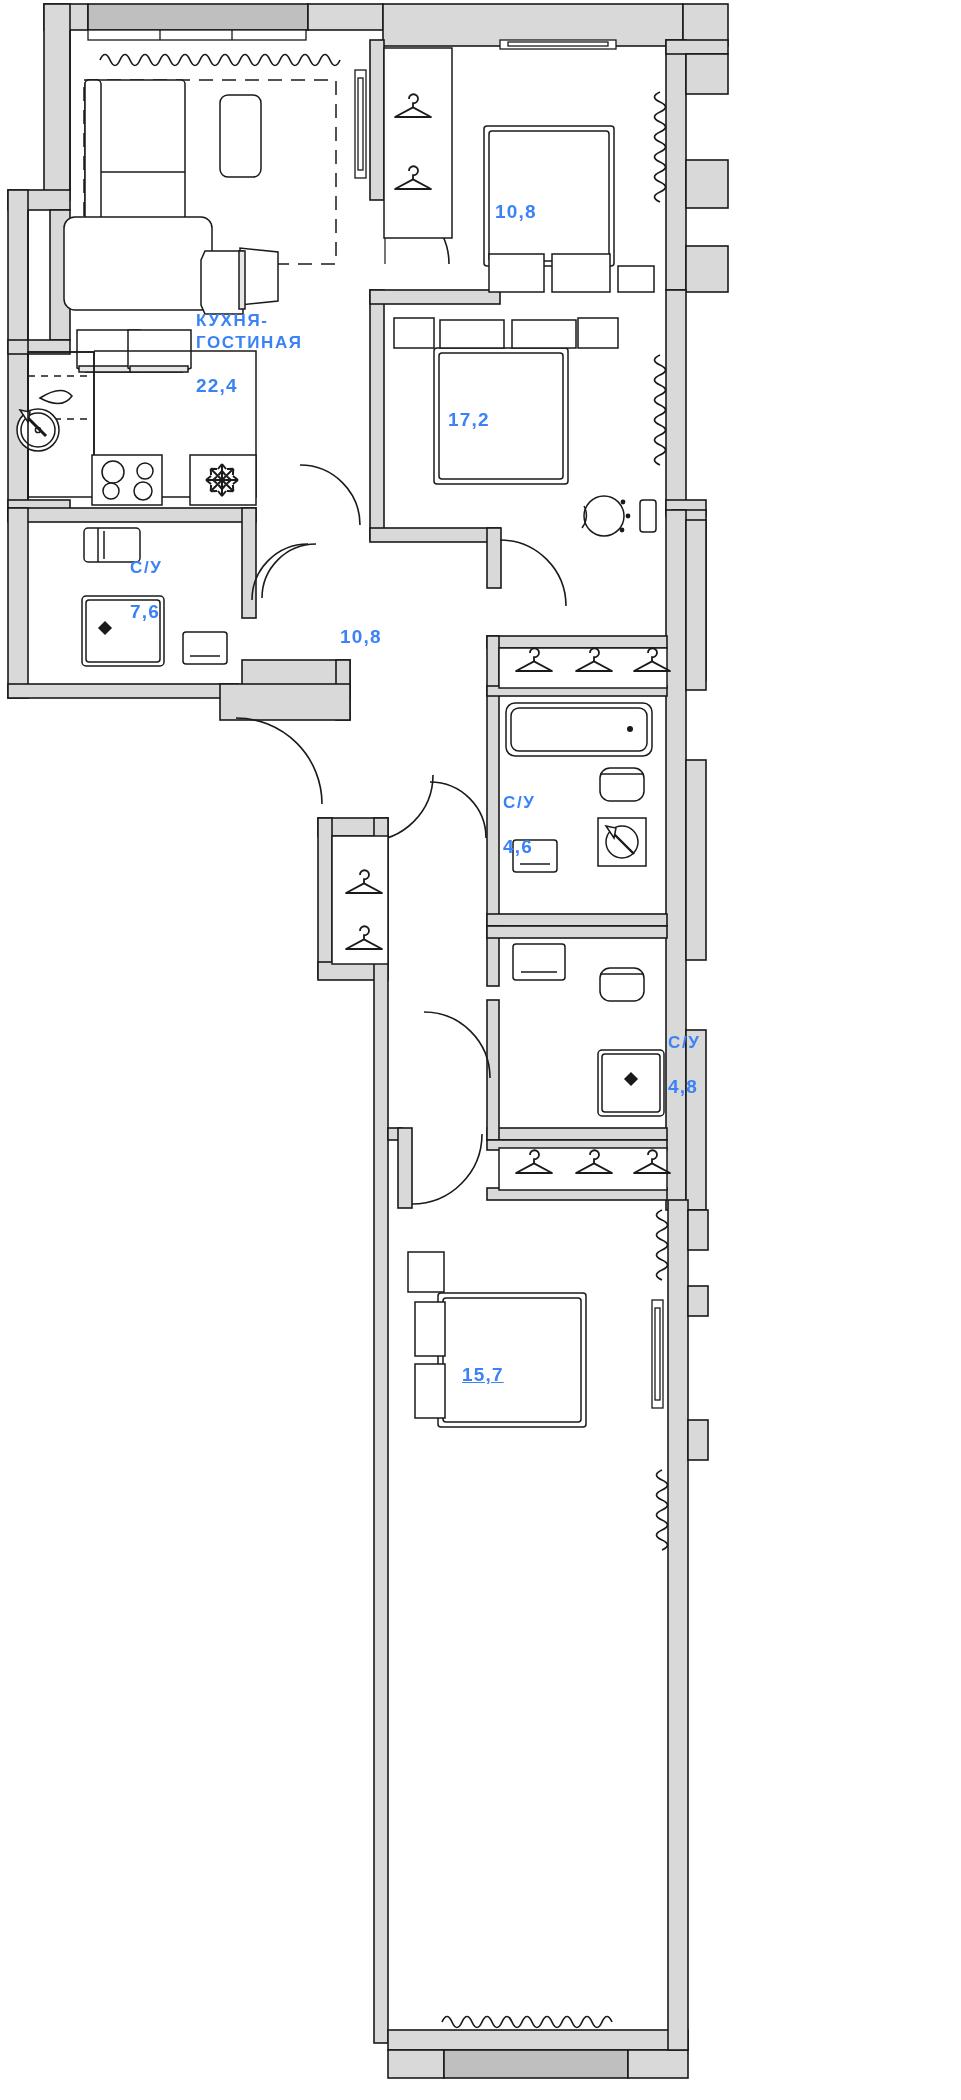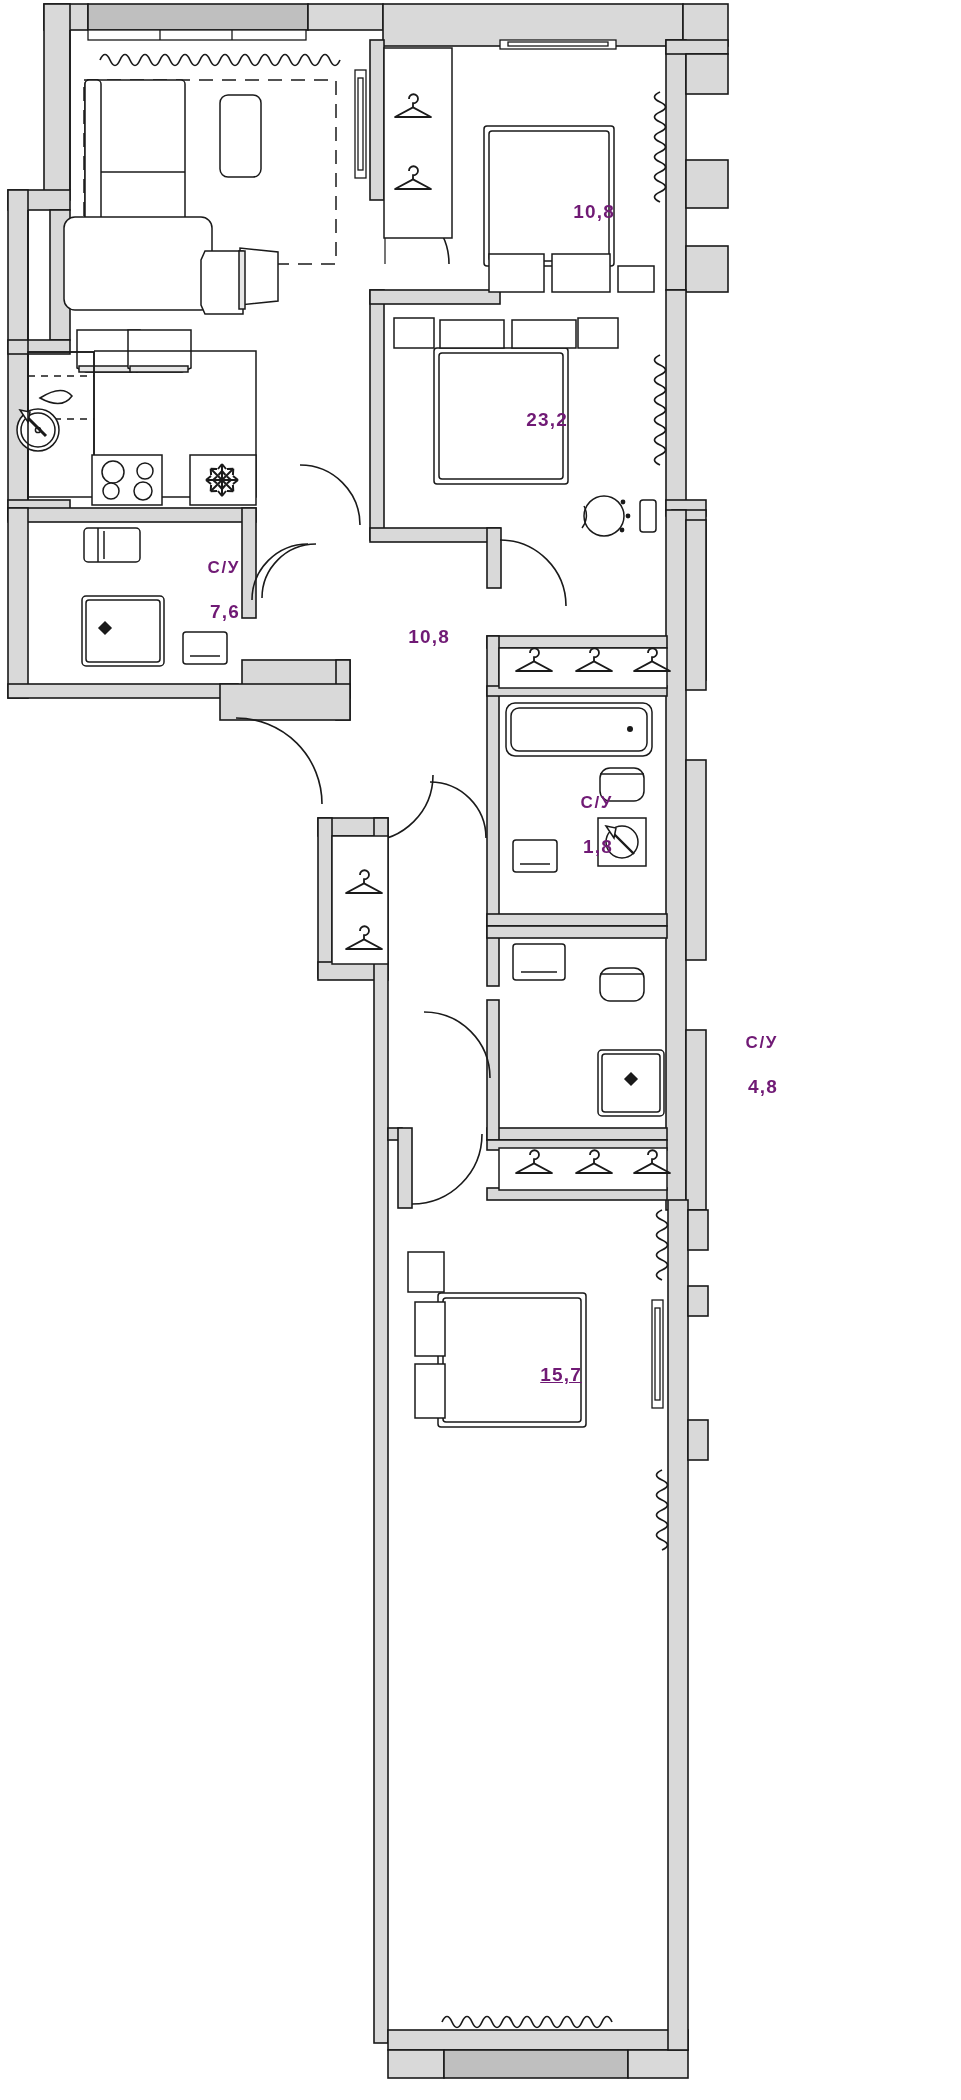--- a/index.html
+++ b/index.html
@@ -1,19 +1,19 @@
 <!DOCTYPE html>
 <html><head>
 <meta charset="utf-8">
 <style>
   html,body{margin:0;padding:0;background:#ffffff;}
   body{font-family:"Liberation Sans", sans-serif;}
   #plan-root{position:relative;width:961px;height:2100px;background:#ffffff;overflow:hidden;}
   #plan-svg{position:absolute;left:0;top:0;width:961px;height:2100px;}
-  .room-label{position:absolute;text-align:right;color:#701a75;font-weight:bold;letter-spacing:1.2px;
+  .room-label{position:absolute;text-align:left;color:#3b82f6;font-weight:bold;letter-spacing:1.2px;
               font-family:"Liberation Sans", sans-serif;line-height:1.28;white-space:pre-line;}
   .lbl-name{font-size:17px;letter-spacing:1.6px;}
   .lbl-area{font-size:19px;letter-spacing:1.2px;}
 </style>
 </head>
 <body>
 
 <div id="plan-root">
 
 <svg id="plan-svg" viewBox="0 0 961 2100">
@@ -285,41 +285,46 @@
     <rect x="415" y="1302" width="30" height="54"></rect>
     <rect x="415" y="1364" width="30" height="54"></rect>
     <rect x="408" y="1252" width="36" height="40"></rect>
   </g>
 
   <g fill="none" stroke="#1a1a1a" stroke-width="1.6">
     <path d="M70,30 L70,190 M28,210 L28,500"></path>
   </g>
 </svg>
 
+<div class="room-label" id="lbl-kitchen" style="left:196px;top:290px;width:170px;">
+  <div class="lbl-name">КУХНЯ-
+ГОСТИНАЯ</div>
+  <div class="lbl-area">22,4</div>
+</div>
 
 <div class="room-label" id="lbl-b108" style="left:495px;top:180px;width:120px;">
   <div class="lbl-area">10,8</div>
 </div>
 
 <div class="room-label" id="lbl-b131" style="left:448px;top:388px;width:120px;">
-  <div class="lbl-area">23,2</div>
+  <div class="lbl-area">17,2</div>
 </div>
 
 <div class="room-label" id="lbl-wc43" style="left:130px;top:537px;width:110px;">
   <div class="lbl-name">С/У</div>
   <div class="lbl-area">7,6</div>
 </div>
 
 <div class="room-label" id="lbl-hall" style="left:340px;top:605px;width:110px;">
   <div class="lbl-area">10,8</div>
 </div>
 
 <div class="room-label" id="lbl-wc46" style="left:503px;top:772px;width:110px;">
   <div class="lbl-name">С/У</div>
-  <div class="lbl-area">1,8</div>
+  <div class="lbl-area">4,6</div>
 </div>
 
 <div class="room-label" id="lbl-wc48" style="left:668px;top:1012px;width:110px;">
   <div class="lbl-name">С/У</div>
   <div class="lbl-area">4,8</div>
 </div>
 
 <div class="room-label" id="lbl-b157" style="left:462px;top:1343px;width:120px;text-decoration:underline;">
   <div class="lbl-area">15,7</div>
 </div>

